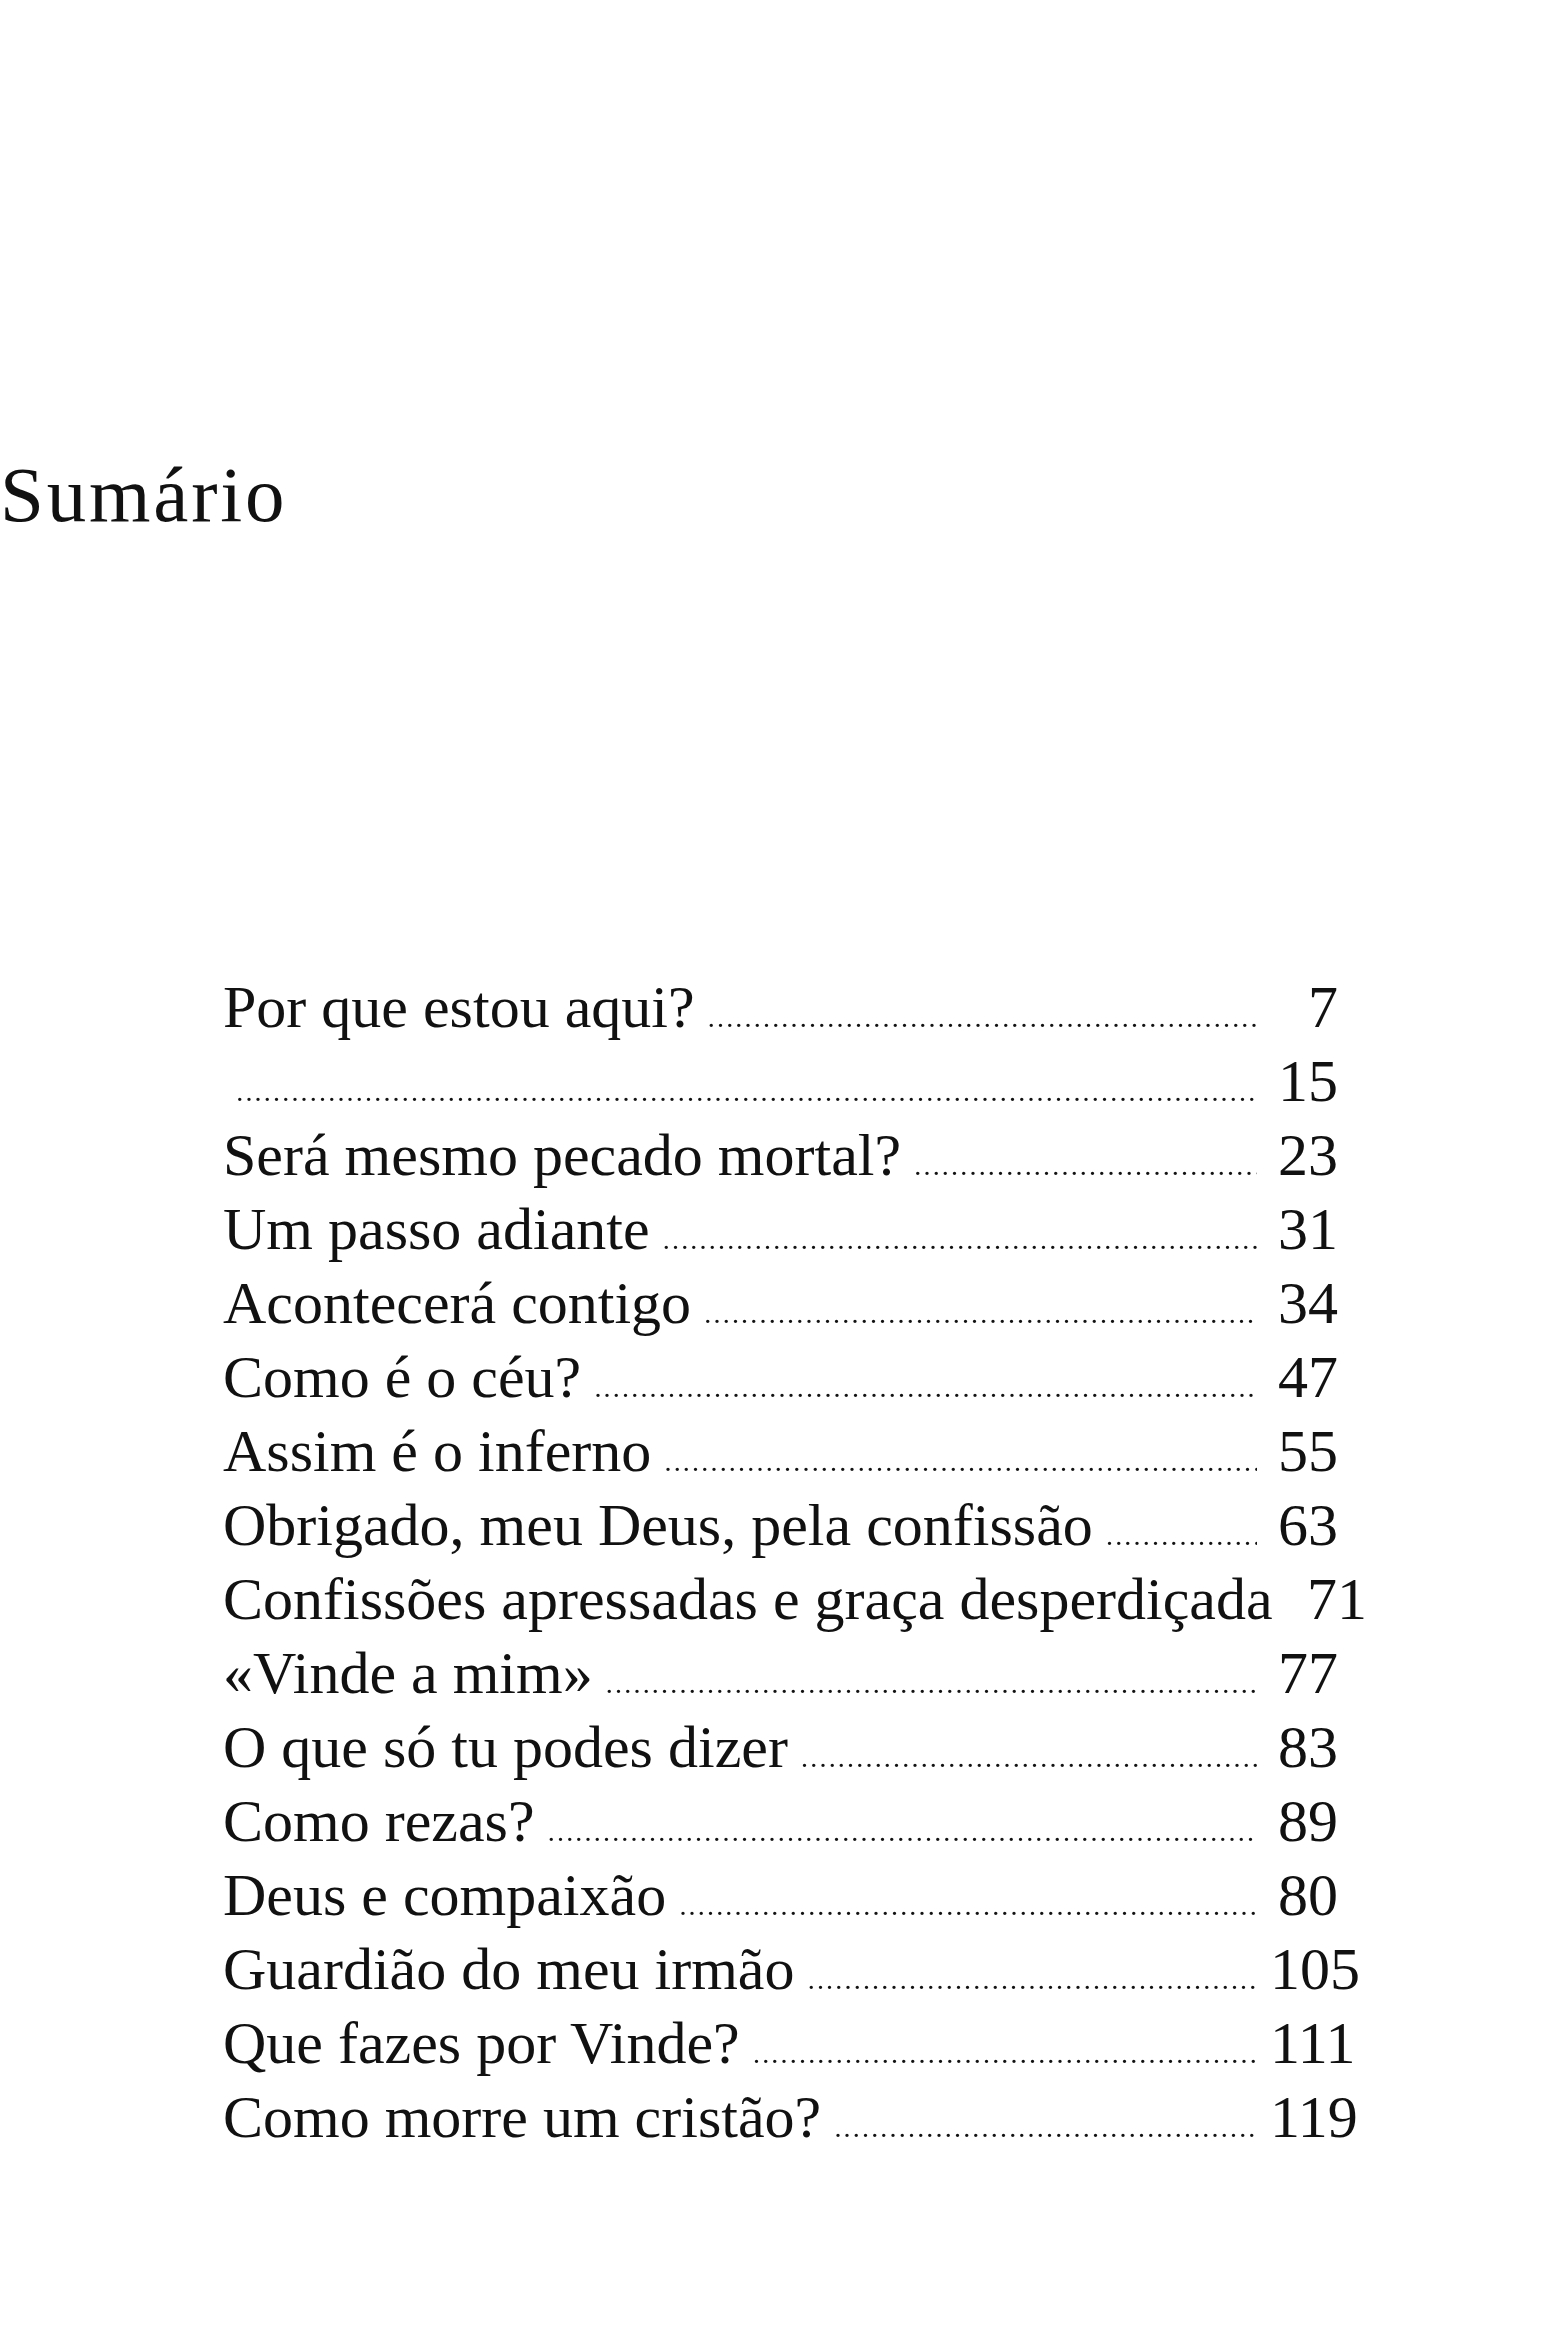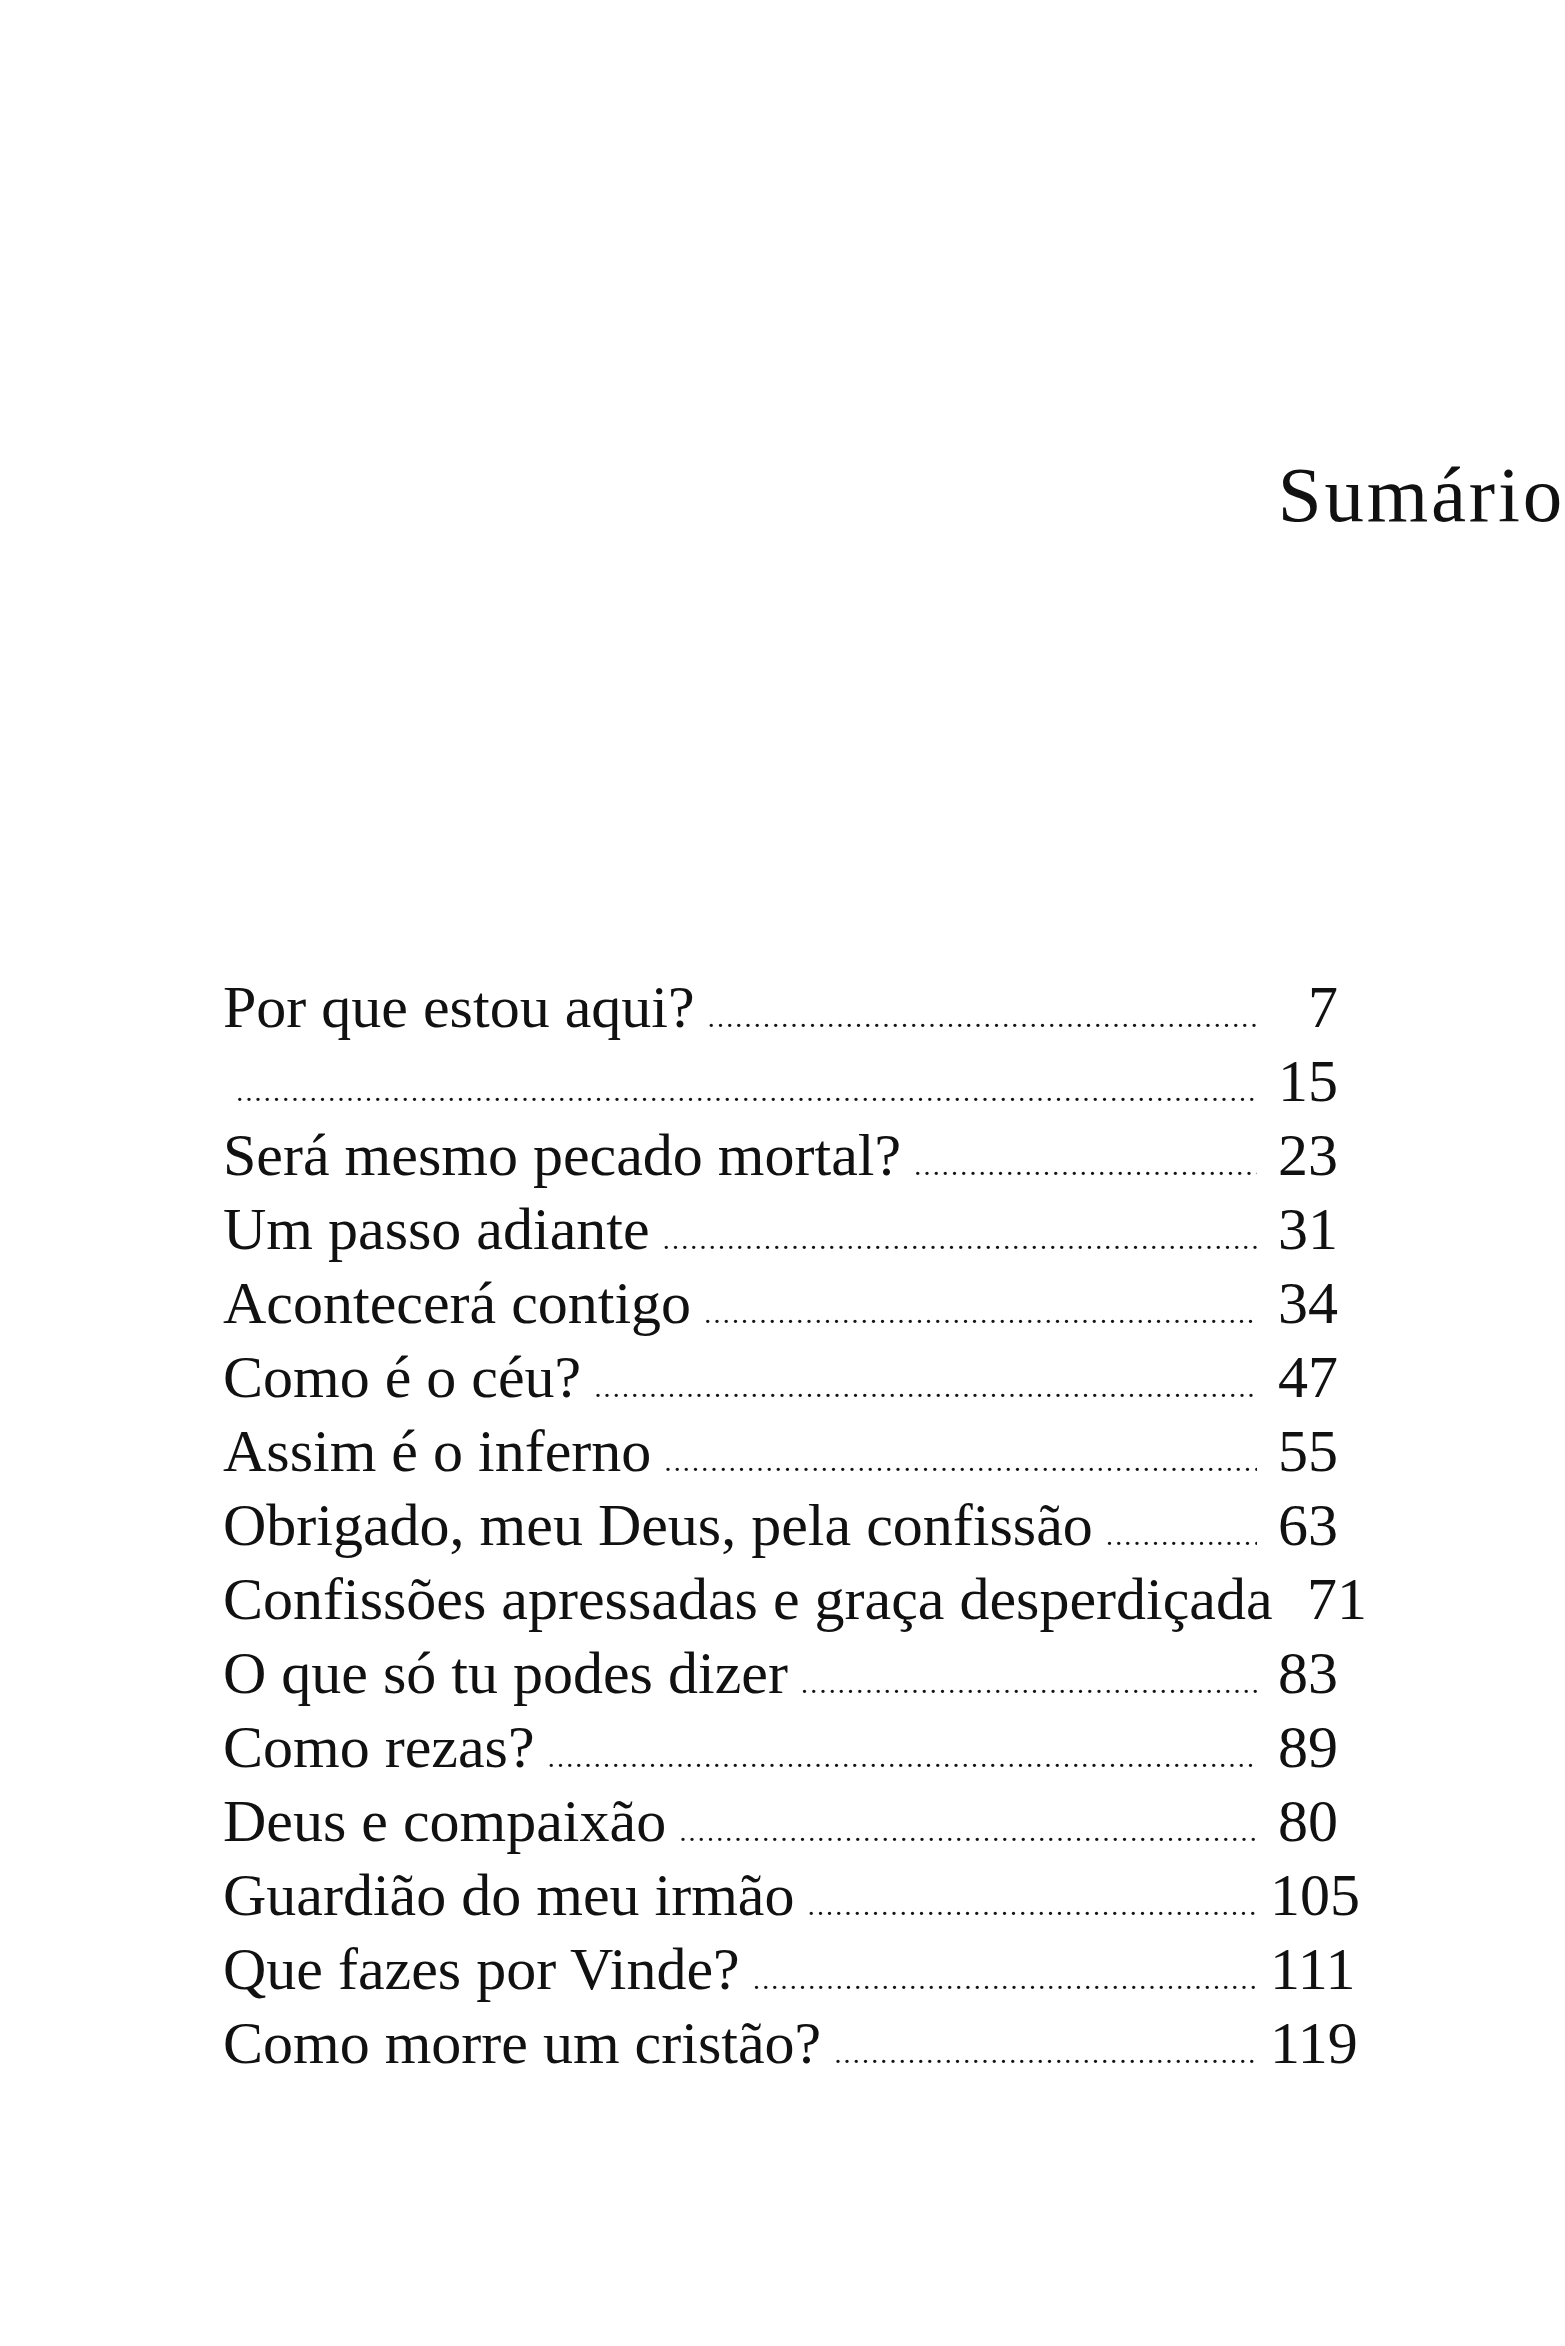--- a/index.html
+++ b/index.html
@@ -1,18 +1,18 @@
 <!DOCTYPE html>
 <html style="font-size:15px"><head>
 <meta charset="utf-8">
 <style>
   html, body { margin: 0; padding: 0; background: #ffffff; }
   body { width: 1565px; height: 2347px; position: relative; overflow: hidden;
          font-family: "Liberation Serif", "DejaVu Serif", serif; color: #111111; }
-  .title { position: absolute; left: 0; width: 1565px; top: 402px; text-align: right;
+  .title { position: absolute; left: 0; width: 1565px; top: 402px; text-align: left;
            font-size: 79px; letter-spacing: 2.8px; line-height: 1; font-weight: normal; }
   .toc { position: absolute; left: 223px; top: 970px; width: 1115px; }
   .row { display: flex; align-items: baseline; height: 74px; font-size: 60px; line-height: 74px; }
   .label { white-space: nowrap; flex: 0 0 auto; }
   .leader { flex: 1 1 auto; overflow: hidden; white-space: nowrap; margin: 0 13.2px 0 13.2px;
             font-size: 28px; letter-spacing: 2.2px; position: relative; }
   .leader::after { content: "................................................................................................................................................................................................................"; }
   .page { flex: 0 0 auto; width: 68px; text-align: right; white-space: nowrap; }
 </style>
 </head>
@@ -59,20 +59,25 @@
       <span class="label">Obrigado, meu Deus, pela confissão</span>
       <span class="leader"></span>
       <span class="page">63</span>
     </div>
   <div class="row">
       <span class="label">Confissões apressadas e graça desperdiçada</span>
       <span class="leader"></span>
       <span class="page">71</span>
     </div>
   <div class="row">
+      <span class="label">«Vinde a mim»</span>
+      <span class="leader"></span>
+      <span class="page">77</span>
+    </div>
+  <div class="row">
       <span class="label">O que só tu podes dizer</span>
       <span class="leader"></span>
       <span class="page">83</span>
     </div>
   <div class="row">
       <span class="label">Como rezas?</span>
       <span class="leader"></span>
       <span class="page">89</span>
     </div>
   <div class="row">

